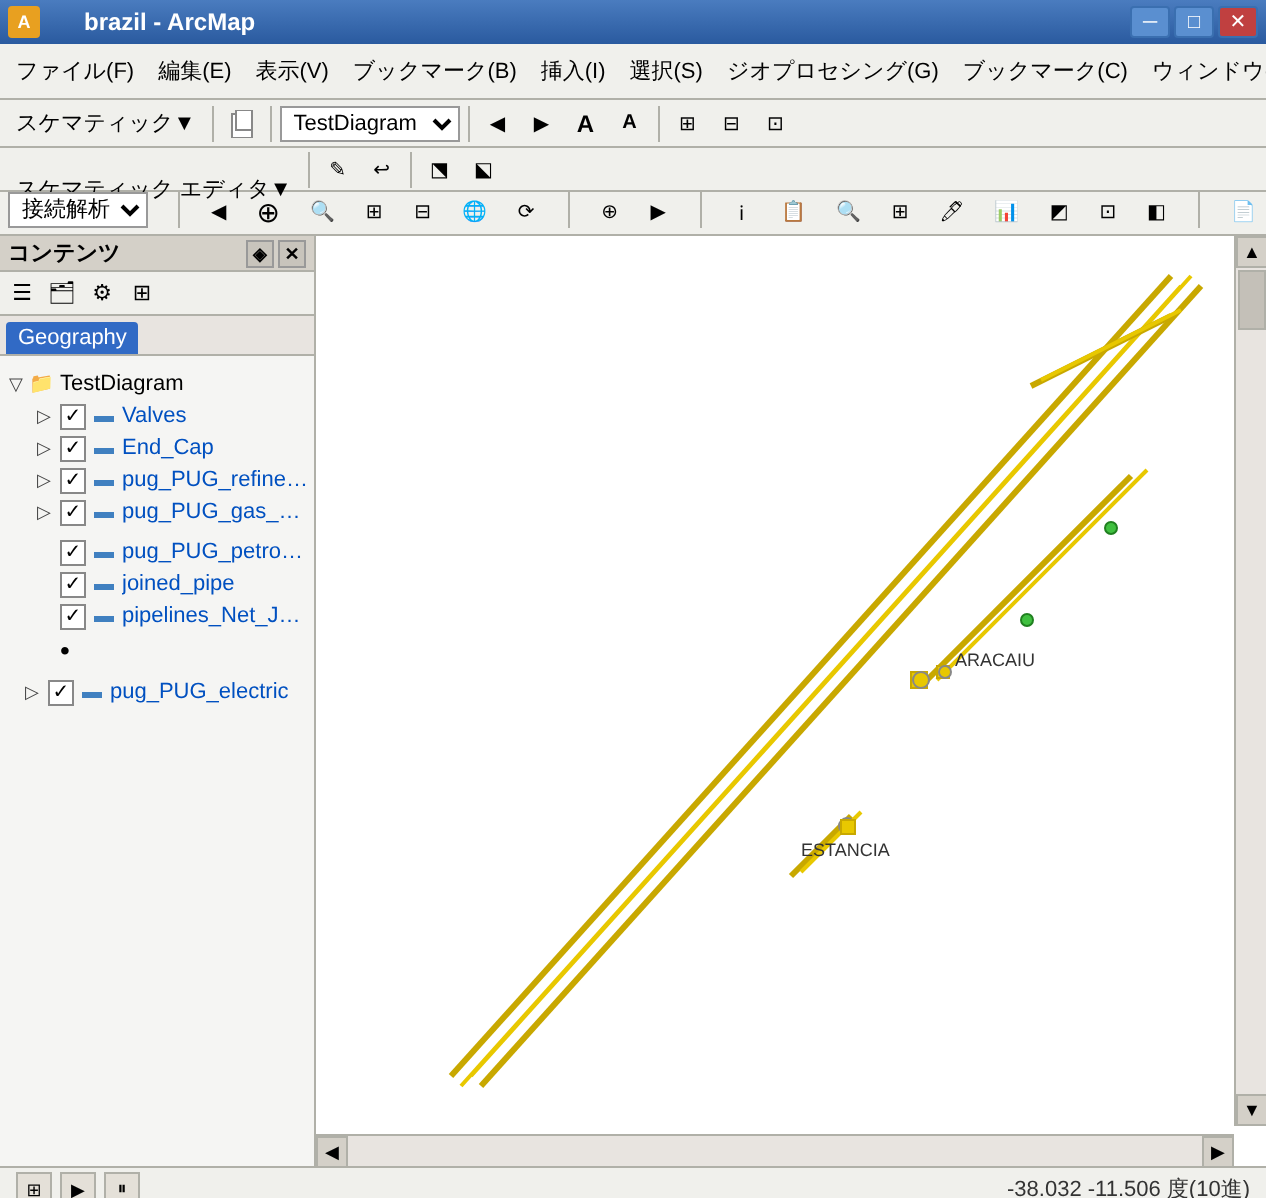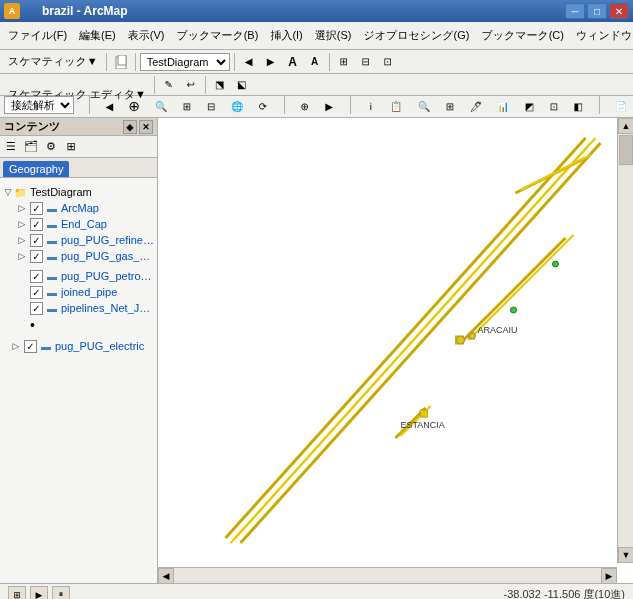--- a/index.html
+++ b/index.html
@@ -253,21 +253,21 @@
           <span class="tree-icon" style="color:#e8a020;">📁</span>
           <span class="tree-label tree-label-black">TestDiagram</span>
         </div>
 
         <div class="tree-node" style="padding-left: 14px;">
           <span class="tree-expand">▷</span>
           <span class="tree-checkbox">
               <span class="check-mark">✓</span>
             </span>
           <span class="tree-icon" style="color:#4080c0;">▬</span>
-          <span class="tree-label">ArcMap</span>
+          <span class="tree-label">Valves</span>
         </div>
 
         <div class="tree-node" style="padding-left: 14px;">
           <span class="tree-expand">▷</span>
           <span class="tree-checkbox">
               <span class="check-mark">✓</span>
             </span>
           <span class="tree-icon" style="color:#4080c0;">▬</span>
           <span class="tree-label">End_Cap</span>
         </div>

